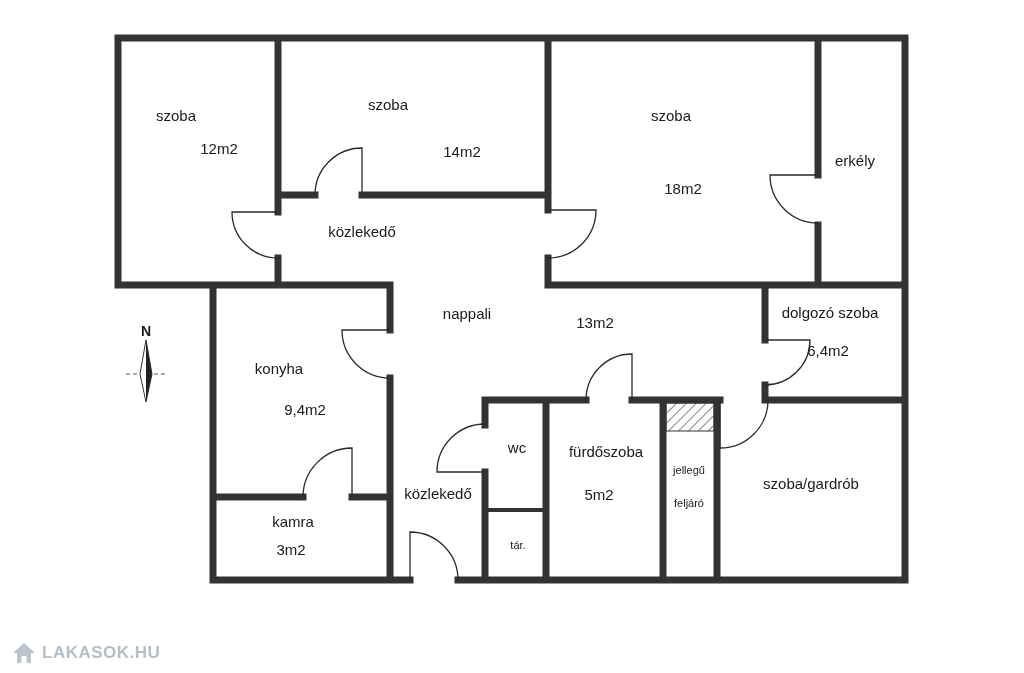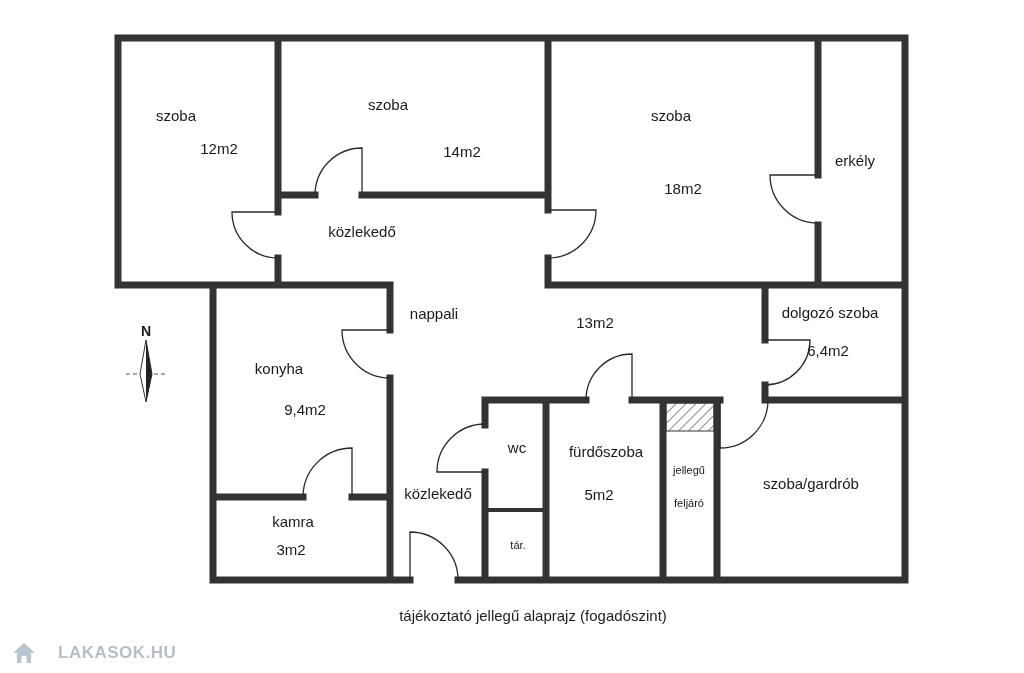--- a/index.html
+++ b/index.html
@@ -12,21 +12,21 @@
     position:absolute;transform:translate(-50%,-50%);
     font-size:15px;line-height:1;white-space:nowrap;color:#1a1a1a;
   }
   .lbl.sm{font-size:11px;}
   .lbl.north{font-size:14px;font-weight:600;}
   #caption{
     position:absolute;left:533px;top:615px;transform:translate(-50%,-50%);
     font-size:15px;color:#222;white-space:nowrap;
   }
   #watermark{
-    position:absolute;left:12px;top:642px;display:flex;align-items:center;gap:22px;
+    position:absolute;left:12px;top:642px;display:flex;align-items:center;gap:6px;
   }
   #watermark .wm-text{
     font-size:17px;font-weight:bold;letter-spacing:.5px;color:#b6bfc8;
   }
 </style>
 </head>
 <body>
 
 <div id="stage">
 
@@ -99,21 +99,21 @@
   <div class="lbl" style="left:388px;top:104px;">szoba</div>
   <div class="lbl" style="left:462px;top:151px;">14m2</div>
 
   <div class="lbl" style="left:671px;top:115px;">szoba</div>
   <div class="lbl" style="left:683px;top:188px;">18m2</div>
 
   <div class="lbl" style="left:855px;top:160px;">erkély</div>
 
   <div class="lbl" style="left:362px;top:231px;">közlekedő</div>
 
-  <div class="lbl" style="left:434px;top:313px;">nappali</div>
+  <div class="lbl" style="left:467px;top:313px;">nappali</div>
   <div class="lbl" style="left:595px;top:322px;">13m2</div>
 
   <div class="lbl" style="left:830px;top:312px;">dolgozó szoba</div>
   <div class="lbl" style="left:828px;top:350px;">6,4m2</div>
 
   <div class="lbl" style="left:279px;top:368px;">konyha</div>
   <div class="lbl" style="left:305px;top:409px;">9,4m2</div>
 
   <div class="lbl" style="left:517px;top:447px;">wc</div>
 
@@ -125,21 +125,20 @@
 
   <div class="lbl" style="left:811px;top:483px;">szoba/gardrób</div>
 
   <div class="lbl" style="left:293px;top:521px;">kamra</div>
   <div class="lbl" style="left:291px;top:549px;">3m2</div>
 
   <div class="lbl" style="left:438px;top:493px;">közlekedő</div>
 
   <div class="lbl sm" style="left:518px;top:545px;">tár.</div>
 
-  <div id="caption">tájékoztató jellegű alaprajz (fogadószint)</div>
 
   <div id="watermark">
     <svg width="24" height="22" viewBox="0 0 24 22">
       <path d="M12 1 L23 11 H19 V21 H5 V11 H1 Z" fill="#b9c4cf"></path>
       <rect x="9.5" y="14" width="5" height="7" fill="#ffffff"></rect>
     </svg>
     <span class="wm-text">LAKASOK.HU</span>
   </div>
 
 </div>

